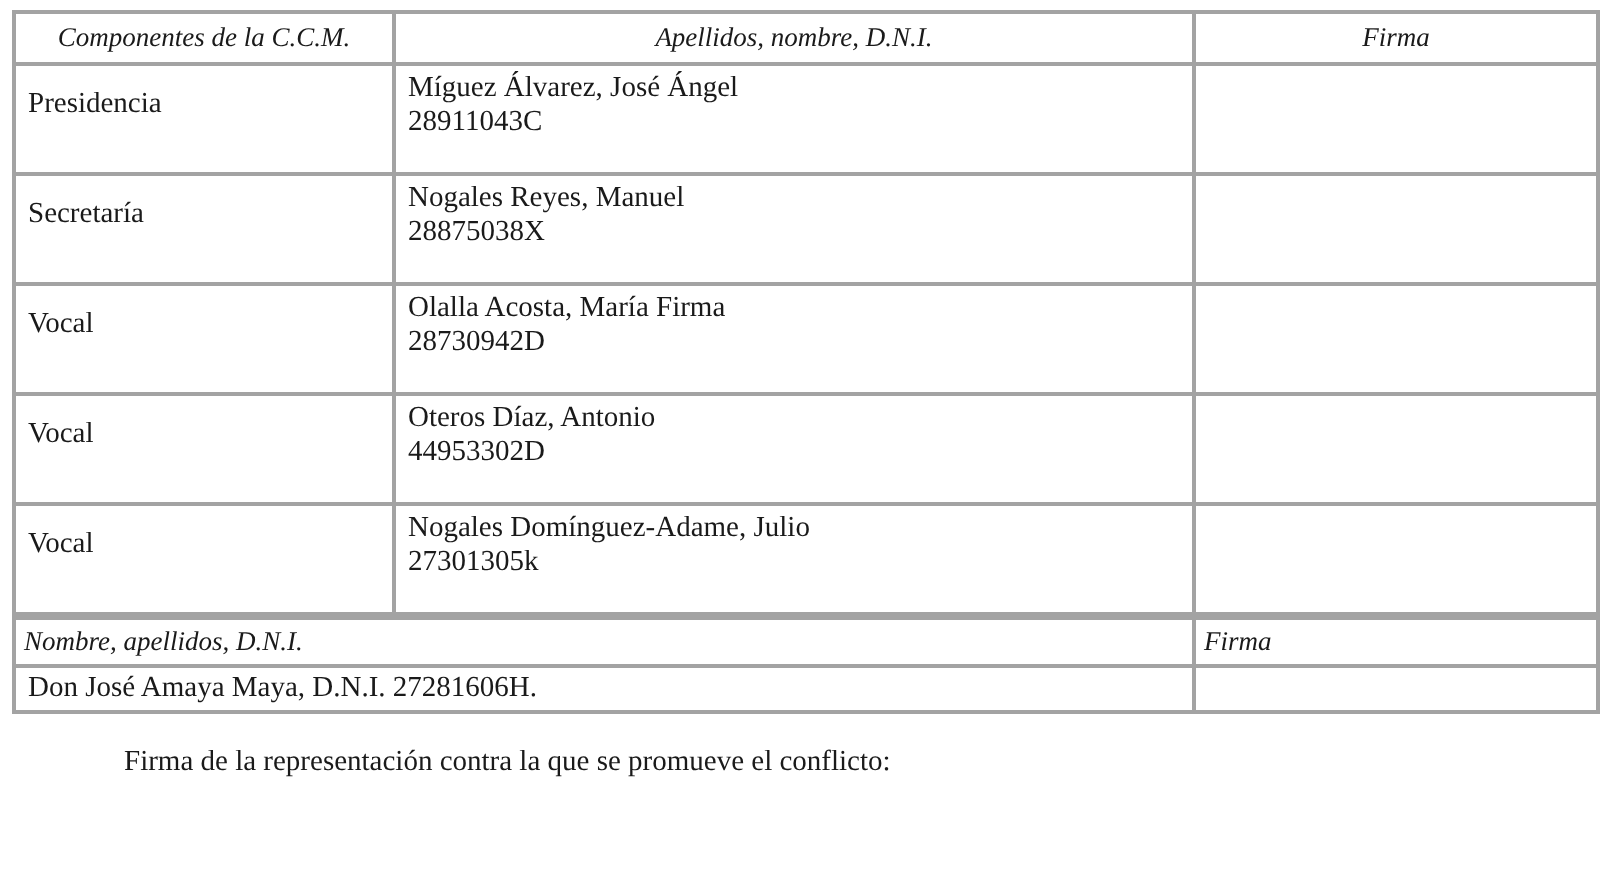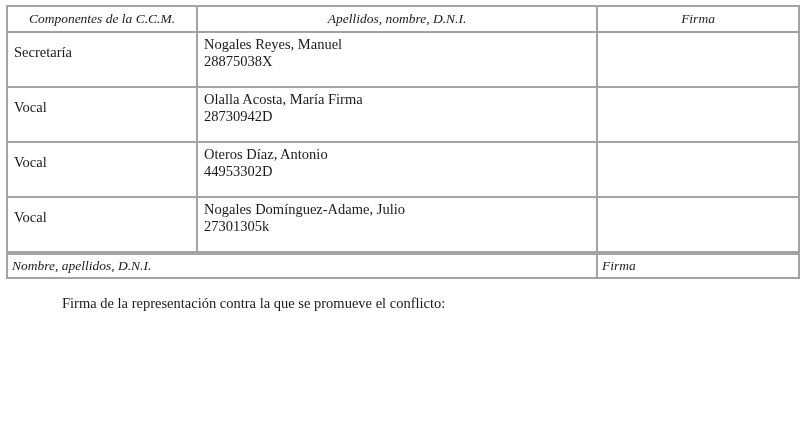--- a/index.html
+++ b/index.html
@@ -97,20 +97,28 @@
         <col class="c2">
         <col class="c3">
       </colgroup>
     <tbody>
       <tr class="hdr">
         <td>Componentes de la C.C.M.</td>
         <td>Apellidos, nombre, D.N.I.</td>
         <td>Firma</td>
       </tr>
       <tr class="body">
+        <td class="role">Presidencia</td>
+        <td class="person">
+          <span class="l1">Míguez Álvarez, José Ángel</span>
+          <span class="l2">28911043C</span>
+        </td>
+        <td class="sig"></td>
+      </tr>
+      <tr class="body">
         <td class="role">Secretaría</td>
         <td class="person">
           <span class="l1">Nogales Reyes, Manuel</span>
           <span class="l2">28875038X</span>
         </td>
         <td class="sig"></td>
       </tr>
       <tr class="body">
         <td class="role">Vocal</td>
         <td class="person">
@@ -142,18 +150,22 @@
   <table class="t2">
     <colgroup>
         <col class="c1">
         <col class="c2">
       </colgroup>
     <tbody>
       <tr class="hdr">
         <td>Nombre, apellidos, D.N.I.</td>
         <td>Firma</td>
       </tr>
+      <tr class="body">
+        <td>Don José Amaya Maya, D.N.I. 27281606H.</td>
+        <td class="sig"></td>
+      </tr>
     </tbody>
   </table>
 
   <div class="caption2">Firma de la representación contra la que se promueve el conflicto:</div>
 
 </div>
 
 </body></html>

